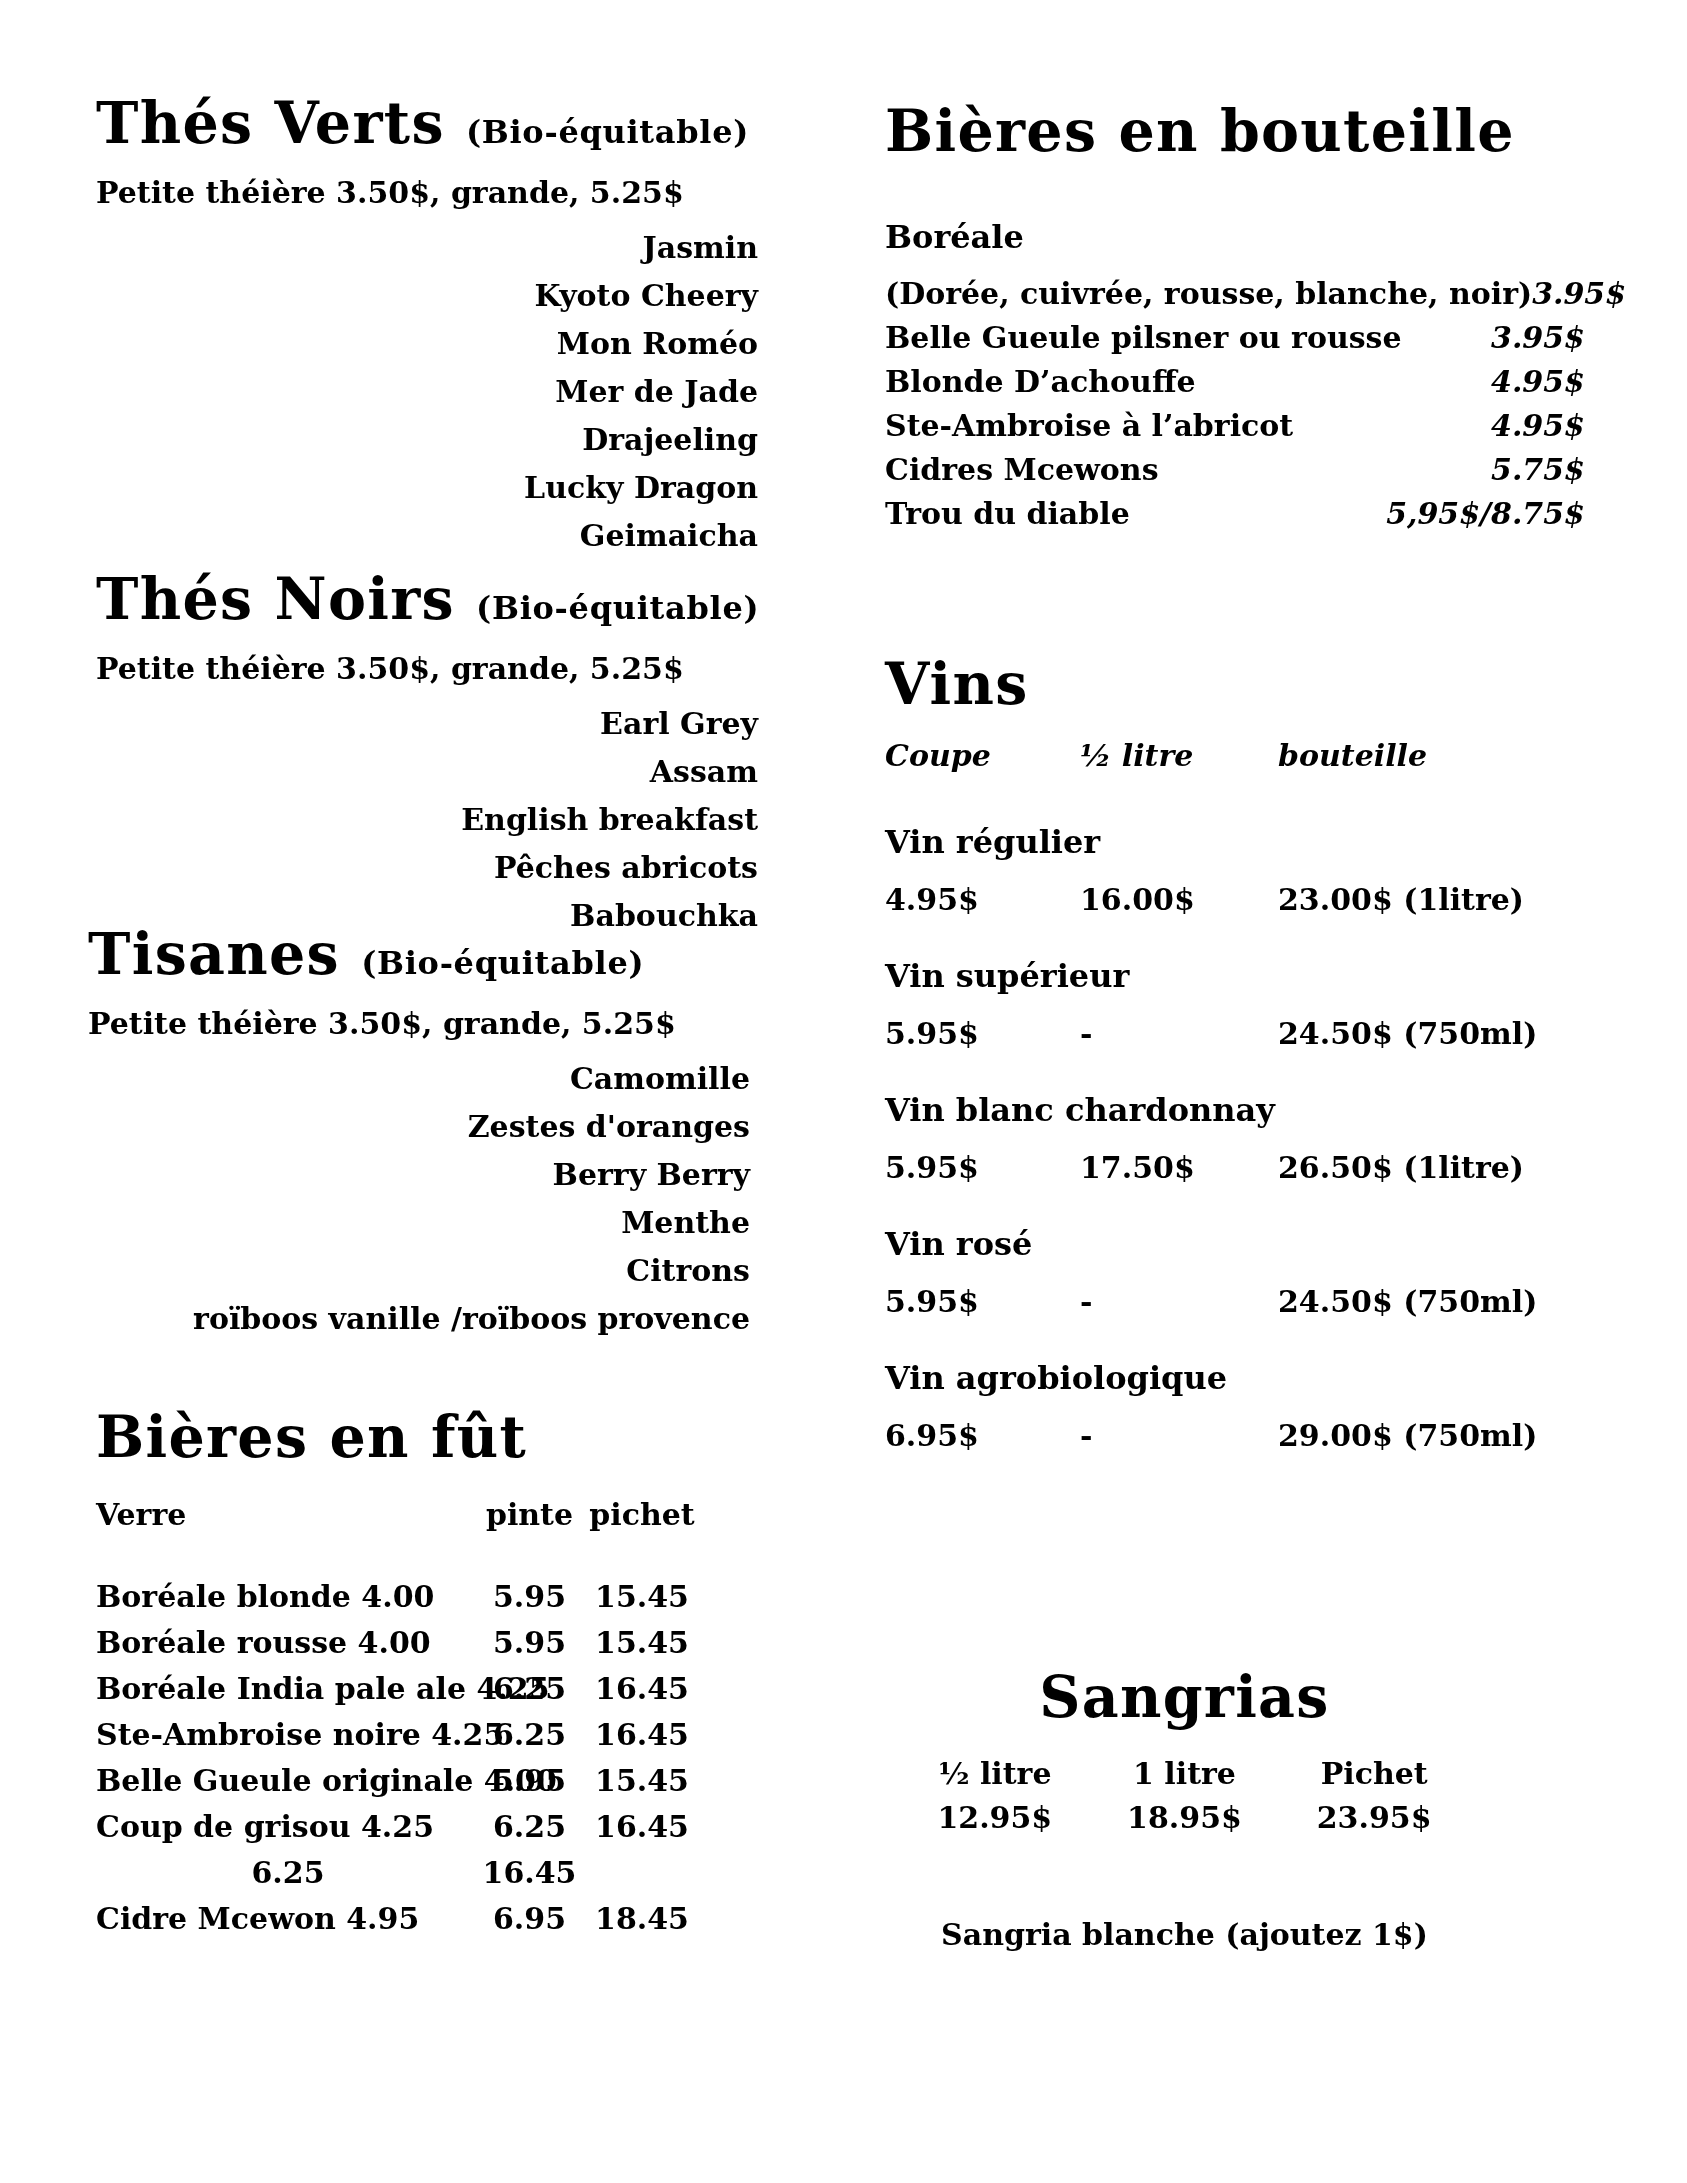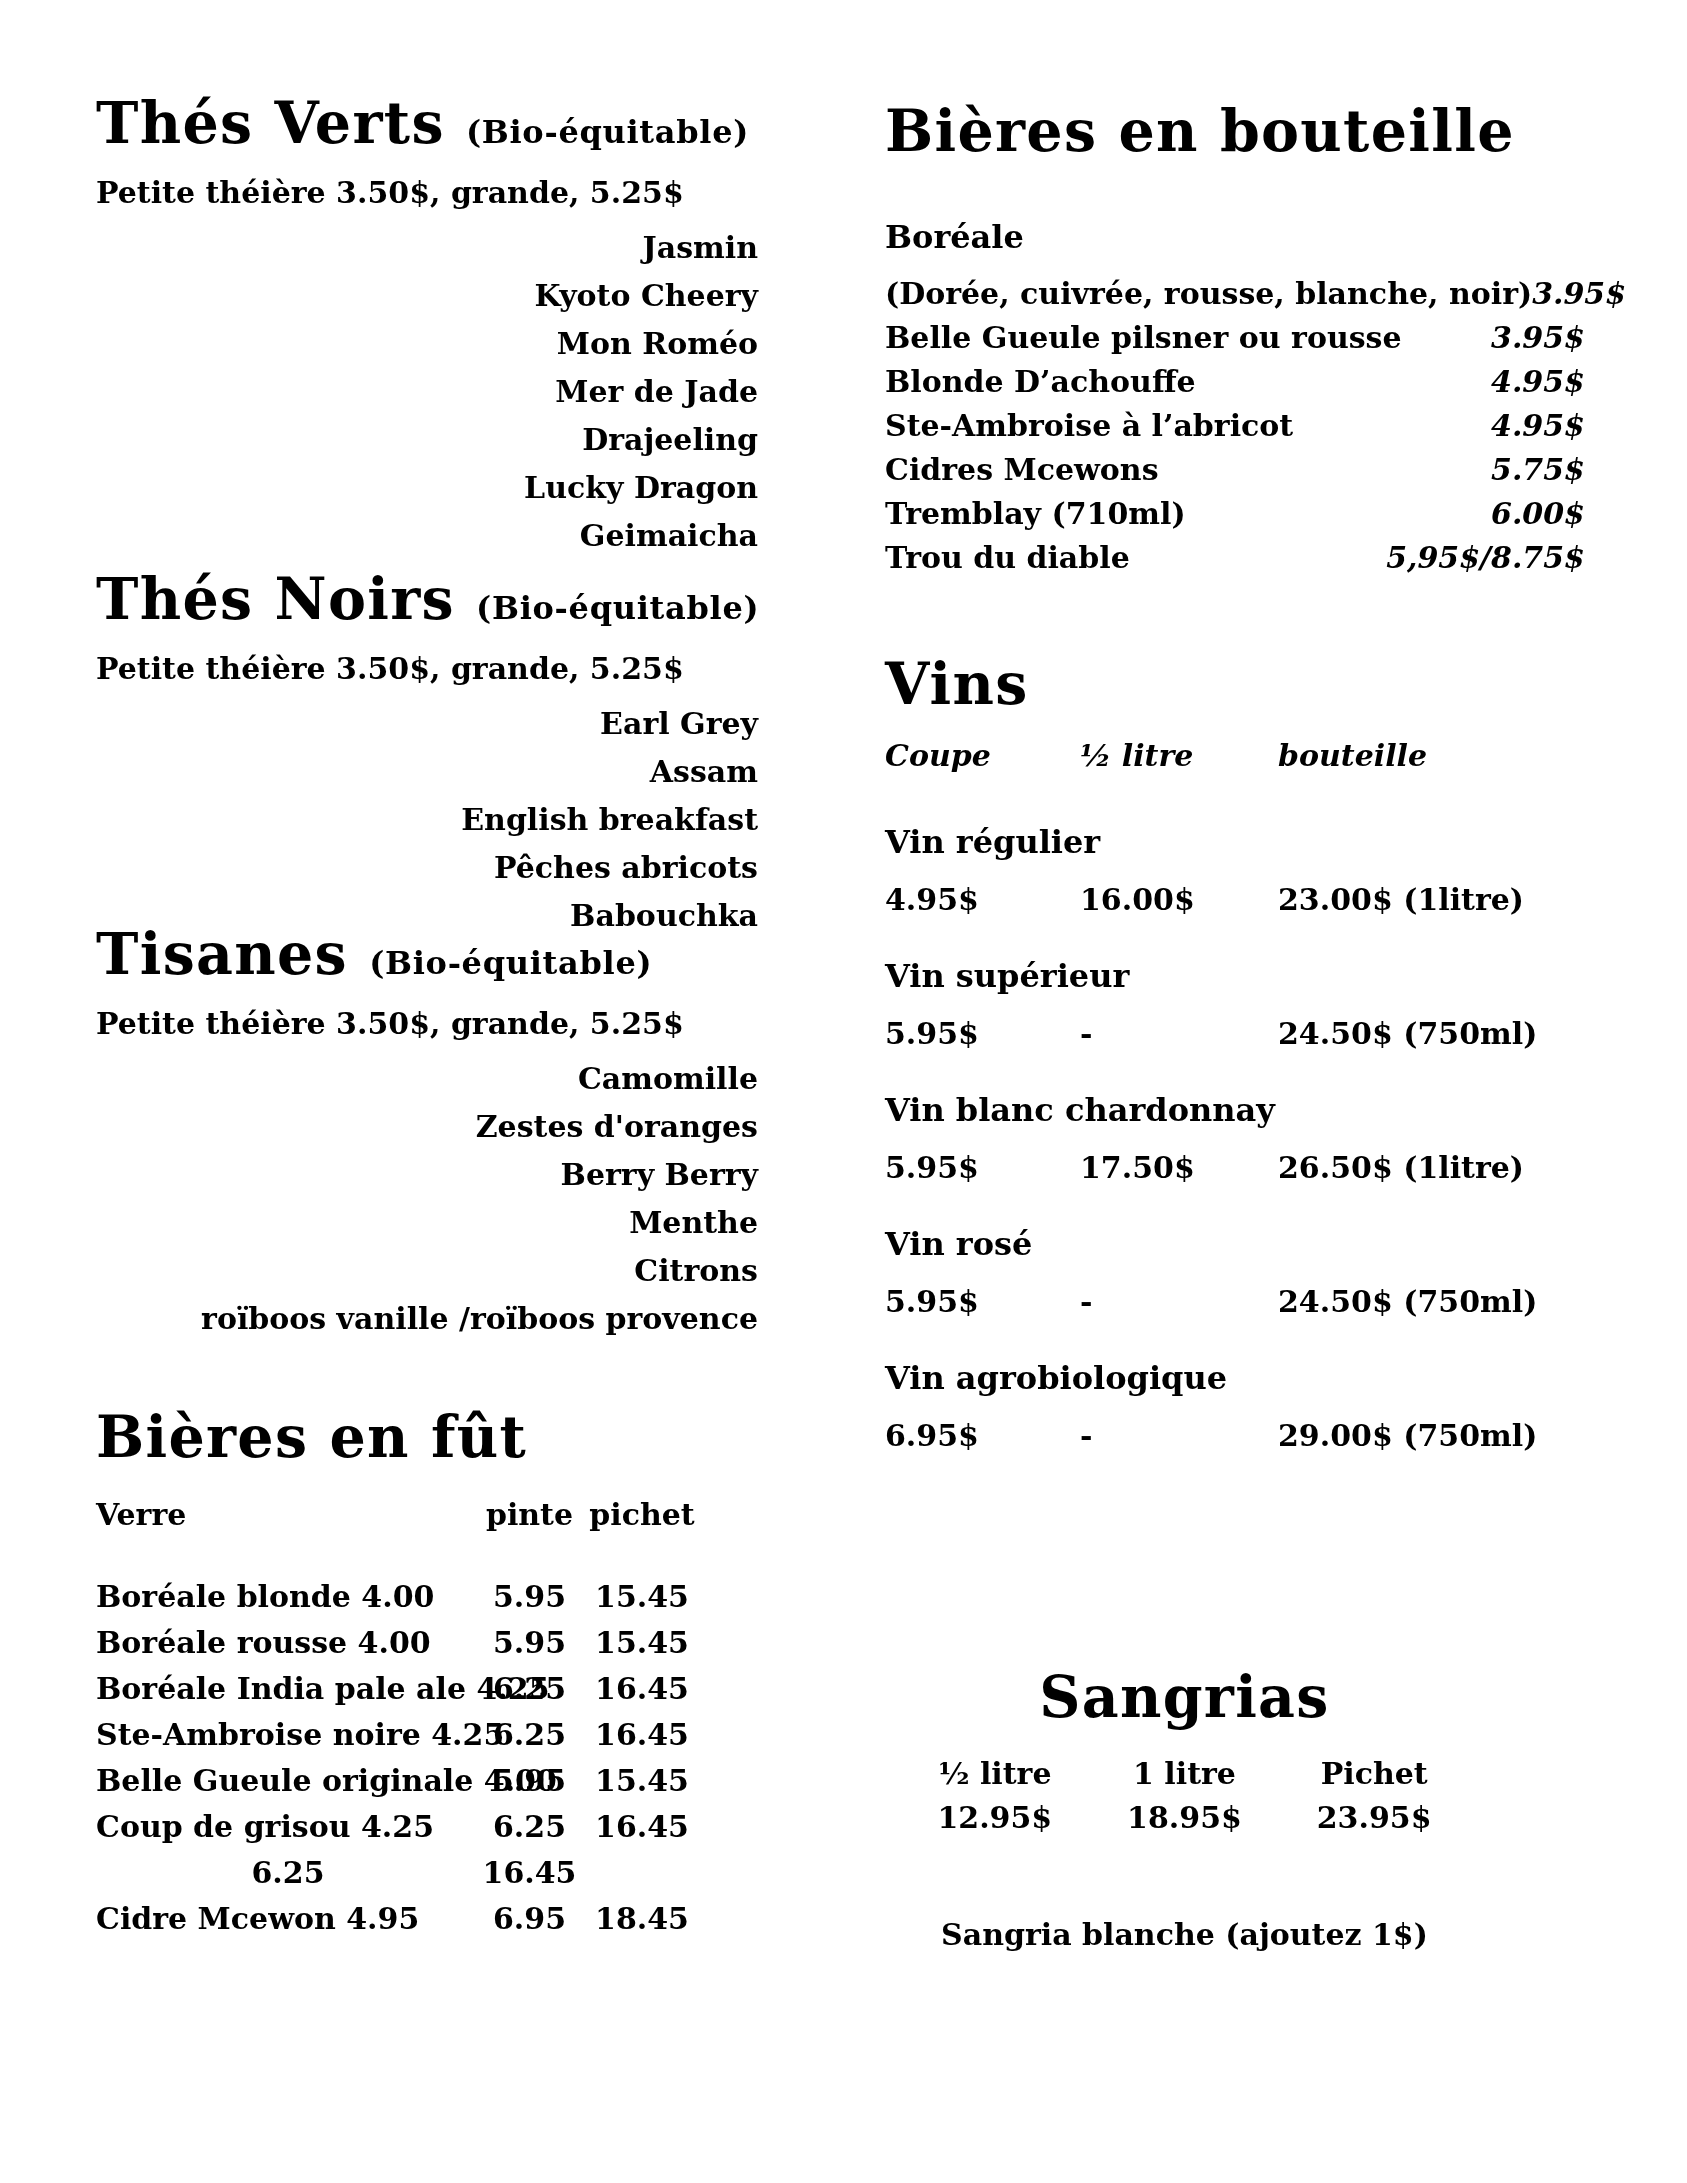--- a/index.html
+++ b/index.html
@@ -39,21 +39,21 @@
     margin-top: 13.2px;
     font-size: 30px;
     line-height: 48px;
     text-align: right;
   }
   .tea-list div { white-space: nowrap; }
 
   
   #teas-green { left: 96px; top: 93px;  width: 662px; }
   #teas-black { left: 96px; top: 561px;  width: 662px; margin-top: 8px; }
-  #tisanes    { left: 96px; top: 924px; width: 662px; }
+  #tisanes    { left: 88px; top: 924px; width: 662px; }
   #fut        { left: 96px; top: 1407px; width: 615px; }
 
   
   .fut-header, .fut-row {
     display: grid;
     grid-template-columns: 384px 99px 126px;
     font-size: 30px;
   }
   .fut-header { margin-top: 30px; }
   .fut-header .c2, .fut-header .c3,
@@ -219,24 +219,20 @@
     </div>
     <div class="bottle-item">
       <span class="b-name">Ste-Ambroise à l’abricot</span>
       <span class="b-price">4.95$</span>
     </div>
     <div class="bottle-item">
       <span class="b-name">Cidres Mcewons</span>
       <span class="b-price">5.75$</span>
     </div>
     <div class="bottle-item">
-      <span class="b-name">Tremblay (710ml)</span>
-      <span class="b-price">6.00$</span>
-    </div>
-    <div class="bottle-item">
       <span class="b-name">Trou du diable</span>
       <span class="b-price">5,95$/8.75$</span>
     </div>
   </div>
 </section>
 
 <section class="sec" id="vins">
   <div class="heading">Vins</div>
   <div class="vins-header">
     <span>Coupe</span>

